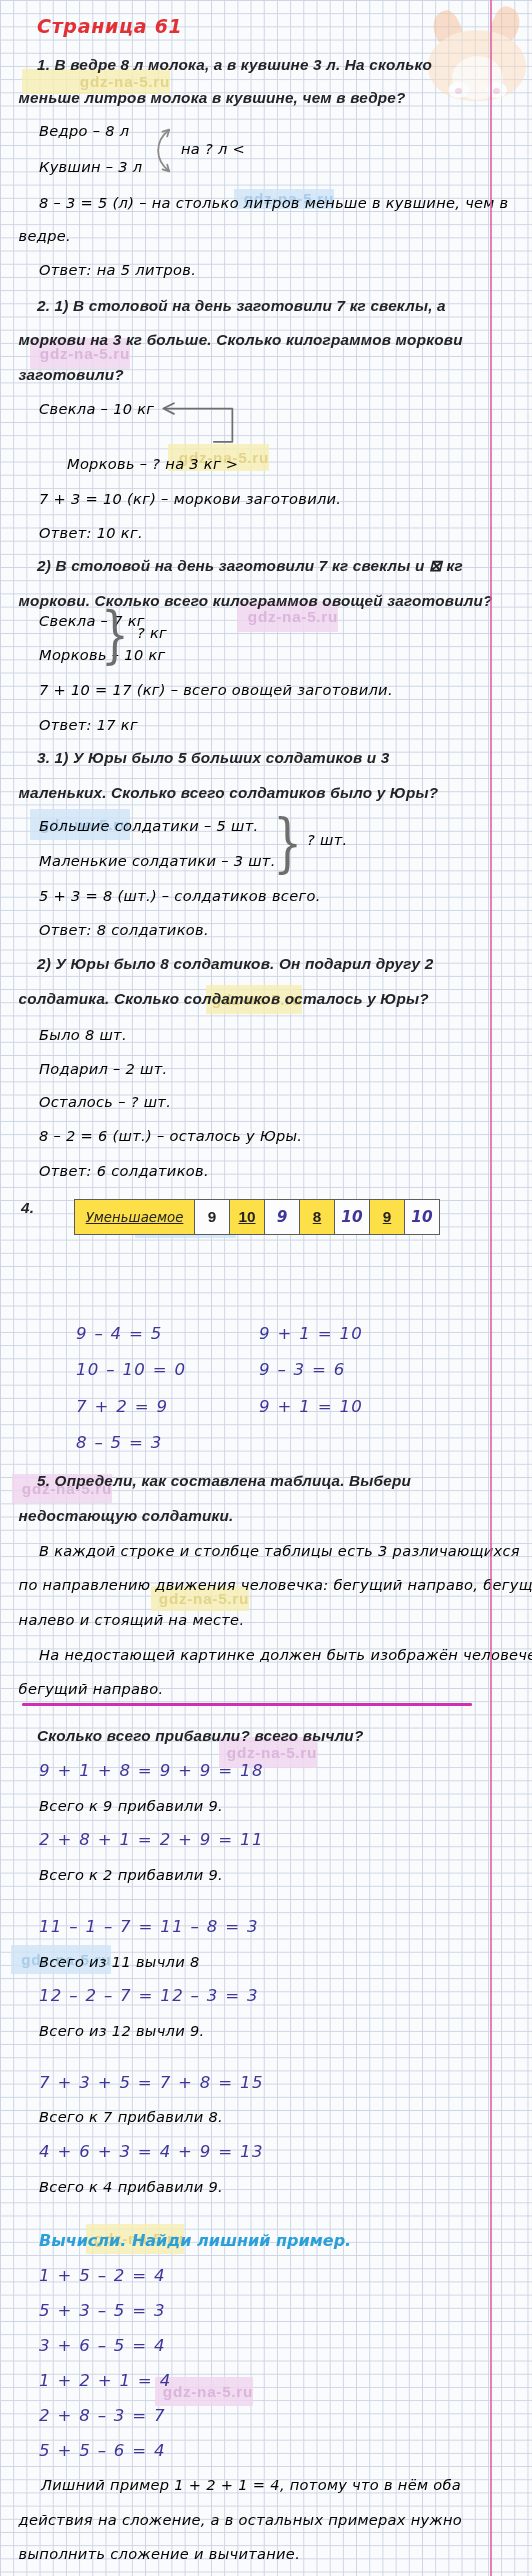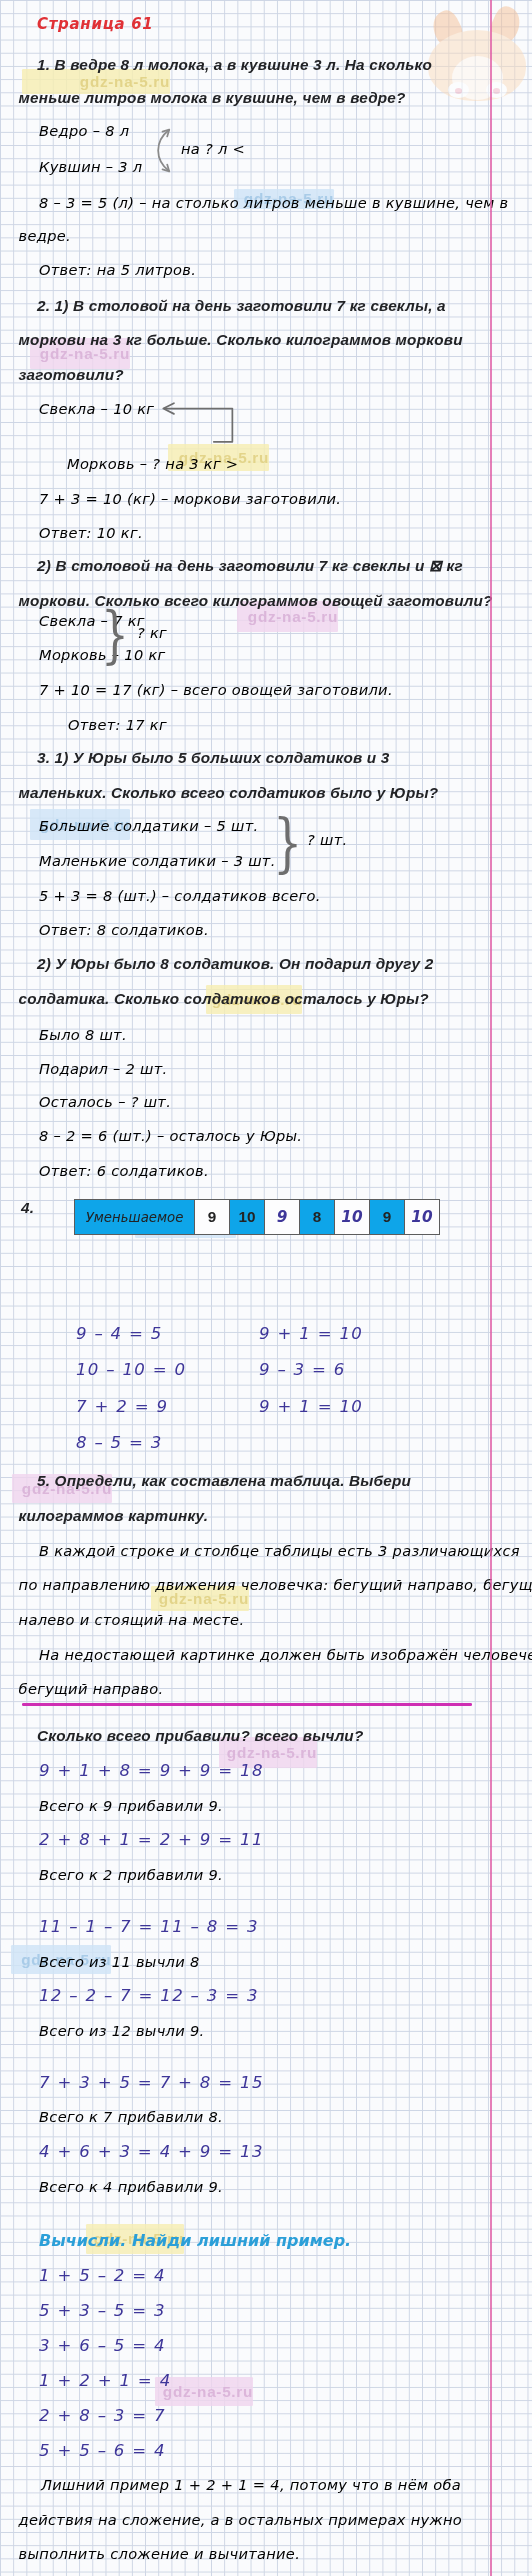--- a/index.html
+++ b/index.html
@@ -9,35 +9,35 @@
     background-image:
       linear-gradient(to right, #cdd5e4 0.7px, transparent 0.7px),
       linear-gradient(to bottom, #cdd5e4 0.7px, transparent 0.7px);
     background-size:13.2px 13.2px;
     font-family:"DejaVu Sans",sans-serif;
   }
   .t{position:absolute;white-space:nowrap;z-index:2;}
   .p{font-family:"Liberation Sans",sans-serif;font-weight:700;font-size:15.3px;color:#222326;letter-spacing:0.2px;font-style:italic;}
   .h{font-family:"DejaVu Sans",sans-serif;font-style:italic;font-size:14.6px;color:#000000;letter-spacing:0.3px;}
   .eq{font-family:"DejaVu Sans",sans-serif;font-style:italic;font-size:16.6px;color:#3e3699;letter-spacing:1.3px;}
-  .title{font-family:"DejaVu Sans",sans-serif;font-style:italic;font-weight:700;font-size:15px;color:#e03136;letter-spacing:0.7px;}
+  .title{font-family:"DejaVu Sans",sans-serif;font-style:italic;font-weight:700;font-size:19px;color:#e03136;letter-spacing:0.7px;}
   .cyan{font-family:"DejaVu Sans",sans-serif;font-style:italic;font-weight:600;font-size:16px;color:#2b9fd8;}
   .brace{position:absolute;z-index:2;font-family:"DejaVu Serif",serif;font-weight:300;color:#6e6e6e;transform:scaleX(.72);transform-origin:left center;}
   .wm{position:absolute;z-index:1;display:flex;align-items:center;justify-content:flex-end;overflow:hidden;border-radius:1.3px;font-family:"Liberation Sans",sans-serif;font-weight:700;font-size:15.3px;letter-spacing:0.7px;}
   .wm-y{background:rgba(246,238,176,.8);color:rgba(220,203,120,.75);}
   .wm-b{background:rgba(206,228,246,.8);color:rgba(158,196,228,.8);}
   .wm-p{background:rgba(240,213,238,.8);color:rgba(214,172,212,.8);}
   .margin-line{position:absolute;left:490px;top:0;width:2px;height:2576px;background:#e05fa6;opacity:.8;z-index:4;}
   .divider{position:absolute;left:22px;top:1703px;width:450px;height:2.7px;background:#cf2fb3;border-radius:1.3px;z-index:2;}
   table.t4{position:absolute;left:74px;top:1199px;border-collapse:collapse;z-index:2;}
   table.t4 td{border:1.3px solid #5c5c5c;height:34px;text-align:center;padding:0;}
   td.lab{width:119px;text-align:left;padding-left:9.3px;font-family:"DejaVu Sans",sans-serif;font-style:italic;font-size:13.3px;color:#222;}
   td.v{width:34px;font-family:"Liberation Sans",sans-serif;font-weight:600;font-size:15.3px;color:#232323;}
   td.v.blue{font-family:"DejaVu Sans",sans-serif;font-style:italic;color:#3e3699;}
-  .olive{background:#0ea5e9;}
+  .olive{background:#fde047;text-decoration:underline;}
   .white{background:#fdfdfe;}
   .arrow-svg{position:absolute;z-index:2;}
   .mascot{position:absolute;left:427px;top:1.3px;width:105px;height:101px;opacity:.5;z-index:0;}
   .mascot div{position:absolute;}
   .ear-l{left:6.7px;top:9.3px;width:27px;height:37px;background:#f5c096;border-radius:62% 38% 50% 50%;transform:rotate(-26deg);}
   .ear-r{left:65px;top:5.3px;width:27px;height:37px;background:#f5c096;border-radius:38% 62% 50% 50%;transform:rotate(24deg);}
   .mbody{left:1.3px;top:29px;width:98px;height:71px;background:#fadcbd;border-radius:50% 50% 46% 46%;}
   .mbelly{left:25px;top:55px;width:51px;height:44px;background:#fff6ec;border-radius:50%;}
   .paw{width:21px;height:16px;background:#ffffff;border-radius:50%;}
   .paw.pl{left:21px;top:81px;}
@@ -133,21 +133,21 @@
 <div class="t h" style="left:39px;top:490px;">7 + 3 = 10 (кг) – моркови заготовили.</div>
 <div class="t h" style="left:39px;top:524px;">Ответ: 10 кг.</div>
 
 <div class="t p" style="left:37px;top:557px;">2) В столовой на день заготовили 7 кг свеклы и ⊠ кг</div>
 <div class="t p" style="left:18.6px;top:592px;">моркови. Сколько всего килограммов овощей заготовили?</div>
 <div class="t h" style="left:39px;top:612px;">Свекла – 7 кг</div>
 <div class="t h" style="left:39px;top:646px;">Морковь – 10 кг</div>
 <div class="brace" style="left:101px;top:604px;font-size:61px;line-height:61px;">}</div>
 <div class="t h" style="left:137px;top:624px;">? кг</div>
 <div class="t h" style="left:39px;top:681px;">7 + 10 = 17 (кг) – всего овощей заготовили.</div>
-<div class="t h" style="left:39px;top:716px;padding-left:29px;">Ответ: 17 кг</div>
+<div class="t h" style="left:39px;top:716px;">Ответ: 17 кг</div>
 
 <div class="t p" style="left:37px;top:749px;">3. 1) У Юры было 5 больших солдатиков и 3</div>
 <div class="t p" style="left:18.6px;top:784px;">маленьких. Сколько всего солдатиков было у Юры?</div>
 <div class="t h" style="left:39px;top:817px;">Большие солдатики – 5 шт.</div>
 <div class="t h" style="left:39px;top:852px;">Маленькие солдатики – 3 шт.</div>
 <div class="brace" style="left:273px;top:811px;font-size:64px;line-height:64px;">}</div>
 <div class="t h" style="left:307px;top:831px;">? шт.</div>
 <div class="t h" style="left:39px;top:887px;">5 + 3 = 8 (шт.) – солдатиков всего.</div>
 <div class="t h" style="left:39px;top:921px;">Ответ: 8 солдатиков.</div>
 
@@ -176,21 +176,21 @@
   </table>
 <div class="t eq" style="left:76px;top:1324px;">9 – 4 = 5</div>
 <div class="t eq" style="left:259px;top:1324px;">9 + 1 = 10</div>
 <div class="t eq" style="left:76px;top:1360px;">10 – 10 = 0</div>
 <div class="t eq" style="left:259px;top:1360px;">9 – 3 = 6</div>
 <div class="t eq" style="left:76px;top:1397px;">7 + 2 = 9</div>
 <div class="t eq" style="left:259px;top:1397px;">9 + 1 = 10</div>
 <div class="t eq" style="left:76px;top:1433px;">8 – 5 = 3</div>
 
 <div class="t p" style="left:37px;top:1472px;">5. Определи, как составлена таблица. Выбери</div>
-<div class="t p" style="left:18.6px;top:1507px;">килограммов картинку.</div>
+<div class="t p" style="left:18.6px;top:1507px;">недостающую солдатики.</div>
 <div class="t h" style="left:39px;top:1542px;">В каждой строке и столбце таблицы есть 3 различающихся</div>
 <div class="t h" style="left:18.6px;top:1576px;">по направлению движения человечка: бегущий направо, бегущий</div>
 <div class="t h" style="left:18.6px;top:1611px;">налево и стоящий на месте.</div>
 <div class="t h" style="left:39px;top:1646px;">На недостающей картинке должен быть изображён человечек</div>
 <div class="t h" style="left:18.6px;top:1680px;">бегущий направо.</div>
 
 <div class="divider"></div>
 
 <div class="t p" style="left:37px;top:1727px;">Сколько всего прибавили? всего вычли?</div>
 <div class="t eq" style="left:39px;top:1761px;">9 + 1 + 8 = 9 + 9 = 18</div>

